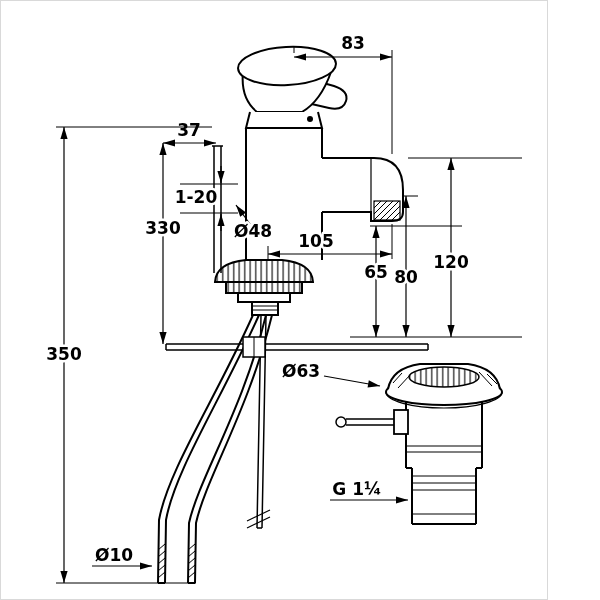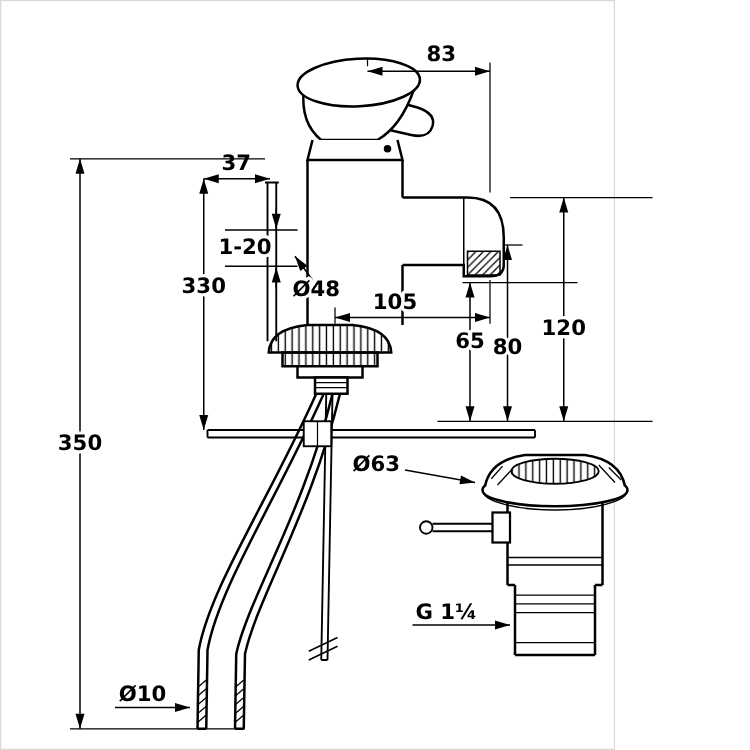--- a/index.html
+++ b/index.html
@@ -1,17 +1,17 @@
 <!DOCTYPE html>
 <html><head>
 <meta charset="utf-8">
 <style>
   html,body{margin:0;padding:0;background:#fff;}
   .canvas{
-    position:relative;width:492px;height:600px;background:#ffffff;
+    position:relative;width:548px;height:600px;background:#ffffff;
     box-shadow:inset 0 0 0 1px #d9d9d9;
     font-family:"DejaVu Sans",sans-serif;
   }
   svg{display:block;}
   .o2{fill:#ffffff;stroke:#000;stroke-width:2;}
   .l2{fill:none;stroke:#000;stroke-width:2;}
   .l15{fill:none;stroke:#000;stroke-width:1.5;}
   .l12{fill:none;stroke:#000;stroke-width:1.2;}
   .l1{fill:none;stroke:#000;stroke-width:1;}
   .dim{fill:none;stroke:#000;stroke-width:1.2;}

